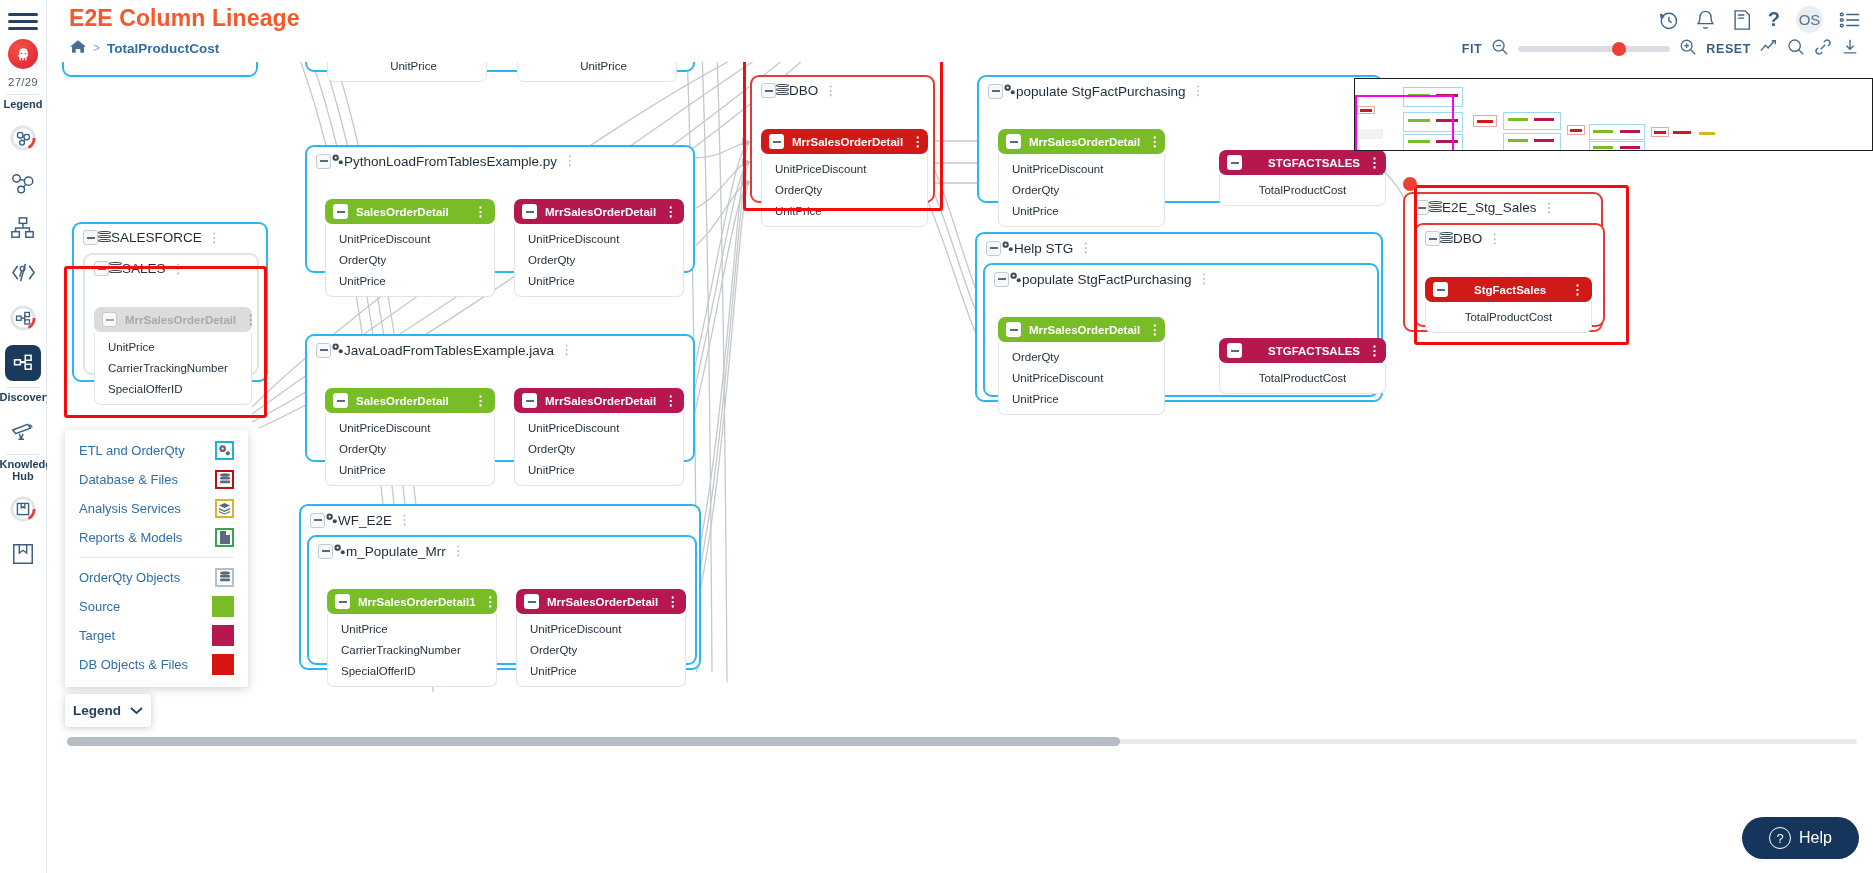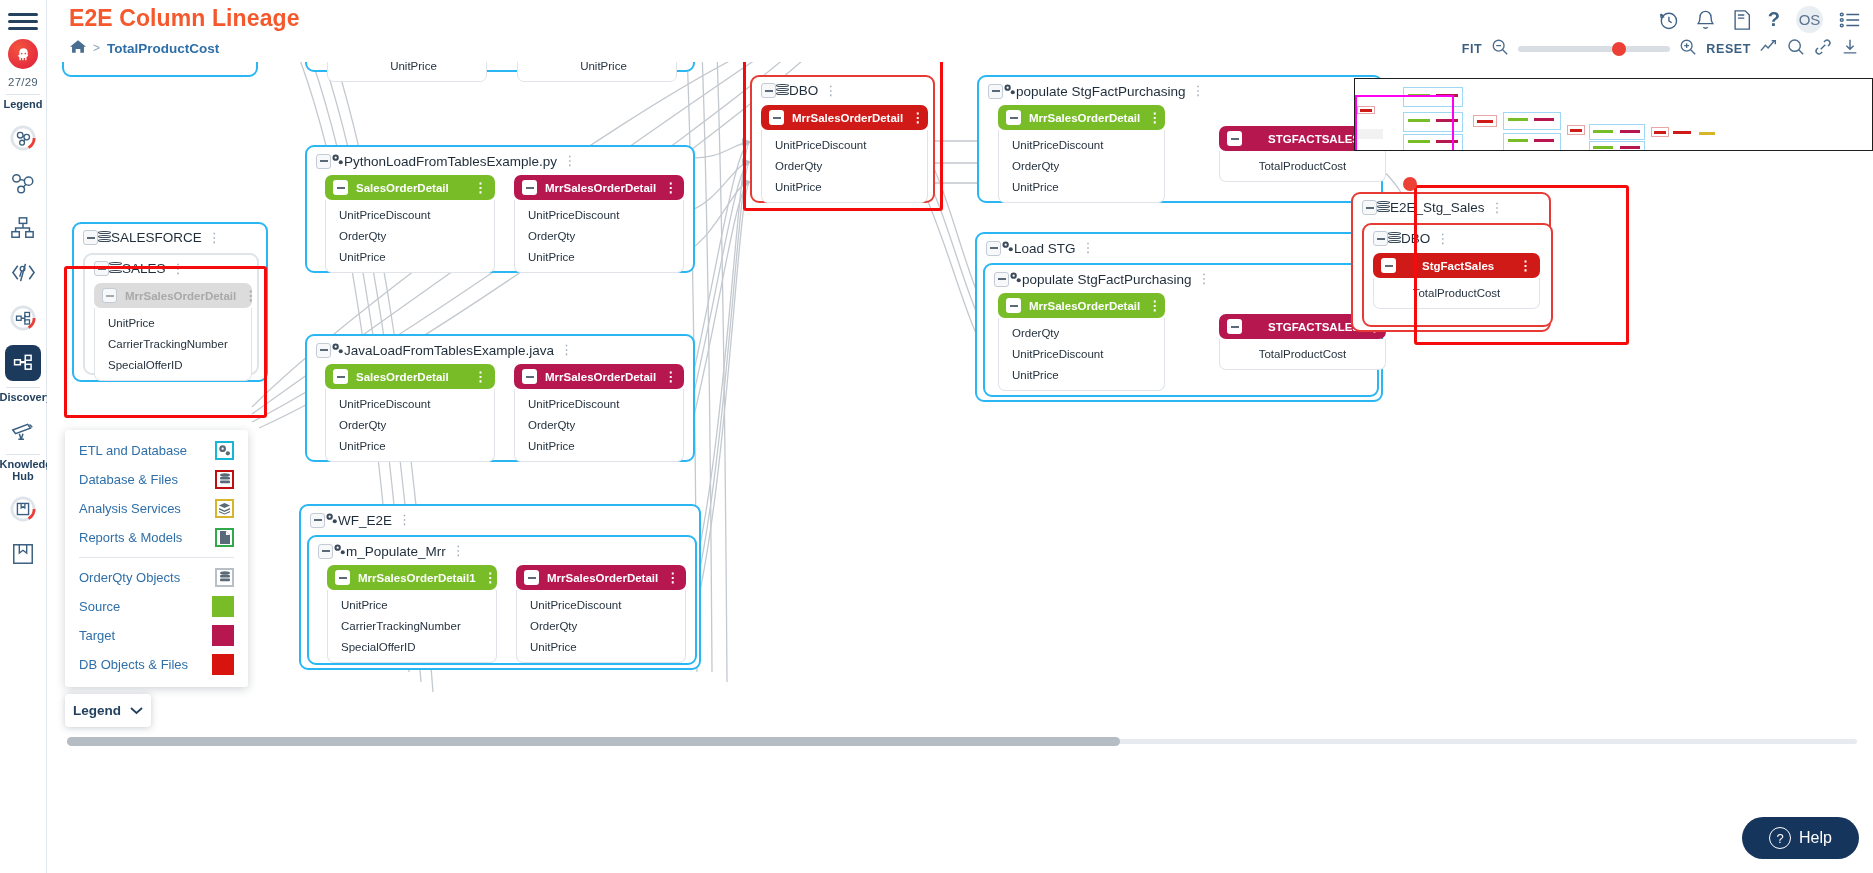--- a/index.html
+++ b/index.html
@@ -72,21 +72,21 @@
   .minus::before { content:""; display:block; width:8px;height:2px;background:#5b6a79;}
   .minus.w { border-color:rgba(255,255,255,.85); background:#fff; }
   .minus.w::before { background:#5b6a79;}
   .kebab { margin-left:6px; color:#9aa8b6; font-size:13px; letter-spacing:0; cursor:pointer; line-height:.9;}
   .kebab.w { color:#fff; }
   .ghead .gname { white-space:nowrap; }
   
   .tbl { position:absolute; border-radius:8px; }
   .tbl .thead {
     height:25px; border-radius:7px; display:flex; align-items:center;
-    padding:8px 8px; gap:8px; color:#fff; font-size:11.5px; font-weight:bold;
+    padding:8px 8px; gap:8px; color:#fff; font-size:11.5px; font-weight:bold;margin-top:24px;
   }
   .tbl .tbody {
     border:1px solid #e0e4e9; border-top:none; border-radius:0 0 7px 7px;
     background:#fff; padding:4px 0 5px;
   }
   .tbl .col { height:21px; display:flex; align-items:center; padding-left:13px; font-size:11.5px; color:#26333f;}
   .green .thead { background:#78bc28; }
   .pink  .thead { background:#b7174f; }
   .red   .thead { background:#d01a17; }
   .gray  .thead { background:#dcdcdc; color:#a9a9a9; }
@@ -633,21 +633,21 @@
   <div class="grp" style="left:928px; top:170px; width:408px; height:170px;">
     <div class="ghead">
       <span class="minus"></span>
       <span>
         <svg width="13" height="13" viewBox="0 0 14 14" fill="#3b4a59">
             <circle cx="5" cy="5" r="3.4"></circle>
             <circle cx="10.5" cy="10" r="2.2"></circle>
             <circle cx="5" cy="5" r="1.2" fill="#fff"></circle>
           </svg>
       </span>
-      <span class="gname">Load STG</span>
+      <span class="gname">Help STG</span>
       <span class="kebab">⋮</span>
     </div>
     <div class="grp" style="left:6px; top:29px; width:396px; height:134px;">
       <div class="ghead">
         <span class="minus"></span>
         <span>
           <svg width="13" height="13" viewBox="0 0 14 14" fill="#3b4a59">
               <circle cx="5" cy="5" r="3.4"></circle>
               <circle cx="10.5" cy="10" r="2.2"></circle>
               <circle cx="5" cy="5" r="1.2" fill="#fff"></circle>
@@ -674,21 +674,21 @@
           <span style="margin-left:18px;">STGFACTSALES</span>
           <span class="kebab w" style="margin-left:auto;">⋮</span>
         </div>
         <div class="tbody">
           <div class="col">TotalProductCost</div>
         </div>
       </div>
     </div>
   </div>
 
-  <div class="grp" style="left:1304px; top:130px; width:200px; height:140px; border-color:#e63b34;">
+  <div class="grp" style="left:1356px; top:130px; width:200px; height:140px; border-color:#e63b34;">
     <div class="ghead">
       <span class="minus"></span>
       <span class="dbico">
           <i style="top:0"></i>
           <i style="top:4px"></i>
           <i style="top:8px"></i>
         </span>
       <span class="gname">E2E_Stg_Sales</span>
       <span class="kebab">⋮</span>
     </div>
@@ -763,21 +763,21 @@
     <div class="mmr" style="position:absolute;left:2px;top:3px;width:12px;"></div>
   </div>
   <div class="mm mmr" style="left:318px;top:52px;width:18px;"></div>
   <div class="mm mmy" style="left:344px;top:53px;width:16px;"></div>
   <div class="mm" style="left:2px;top:50px;width:26px;height:10px;background:#f2f2f2;"></div>
   <div id="vport"></div>
 </div>
 
 <div id="legendpanel">
   <div class="lrow">
-    <span>ETL and Database</span>
+    <span>ETL and OrderQty</span>
     <span class="sw">
       <span class="swbox" style="border-color:#17b6d6;">
         <svg width="13" height="13" viewBox="0 0 14 14" fill="#5a6a78">
             <circle cx="5" cy="5" r="3.6"></circle>
             <circle cx="10.6" cy="10" r="2.3"></circle>
             <circle cx="5" cy="5" r="1.2" fill="#fff"></circle>
           </svg>
       </span>
     </span>
   </div>

